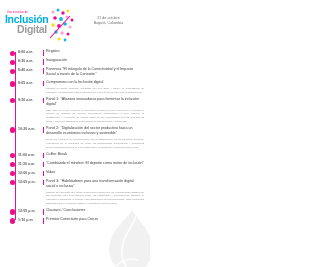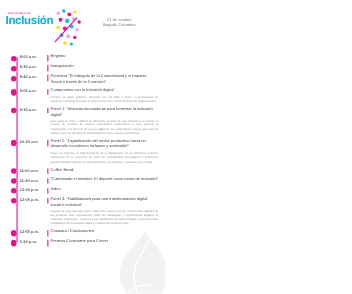--- a/index.html
+++ b/index.html
@@ -101,20 +101,21 @@
   <path d="M40 72 C28 66 20 54 24 40 C28 26 40 18 46 8 C52 18 62 26 66 40 C70 56 58 70 48 74 Z" fill="#9a9a9a"></path>
   <path d="M44 70 C36 62 34 50 38 38 C42 28 48 22 50 14" fill="none" stroke="#ffffff" stroke-width="1.4"></path>
   <path d="M30 64 C36 58 44 56 52 58" fill="none" stroke="#ffffff" stroke-width="1.1"></path>
 </svg>
 
 <div class="header">
 
   <div class="logo-block">
     <div class="logo-tag">Una iniciativa de</div>
     <div class="logo-word1">Inclusión</div>
+    <div class="logo-word2">Digital</div>
 
     <svg class="logo-dots" viewBox="0 0 26 34">
       <circle cx="5" cy="4" r="1.6" fill="#f7a8d0"></circle>
       <circle cx="10" cy="2" r="1.5" fill="#12b5e5"></circle>
       <circle cx="15" cy="5" r="1.7" fill="#ec0f8c"></circle>
       <circle cx="20" cy="3" r="1.4" fill="#f9e000"></circle>
       <circle cx="7" cy="10" r="1.8" fill="#ec0f8c"></circle>
       <circle cx="13" cy="11" r="1.9" fill="#12b5e5"></circle>
       <circle cx="19" cy="9" r="1.6" fill="#f7a8d0"></circle>
       <circle cx="24" cy="12" r="1.5" fill="#ec0f8c"></circle>

